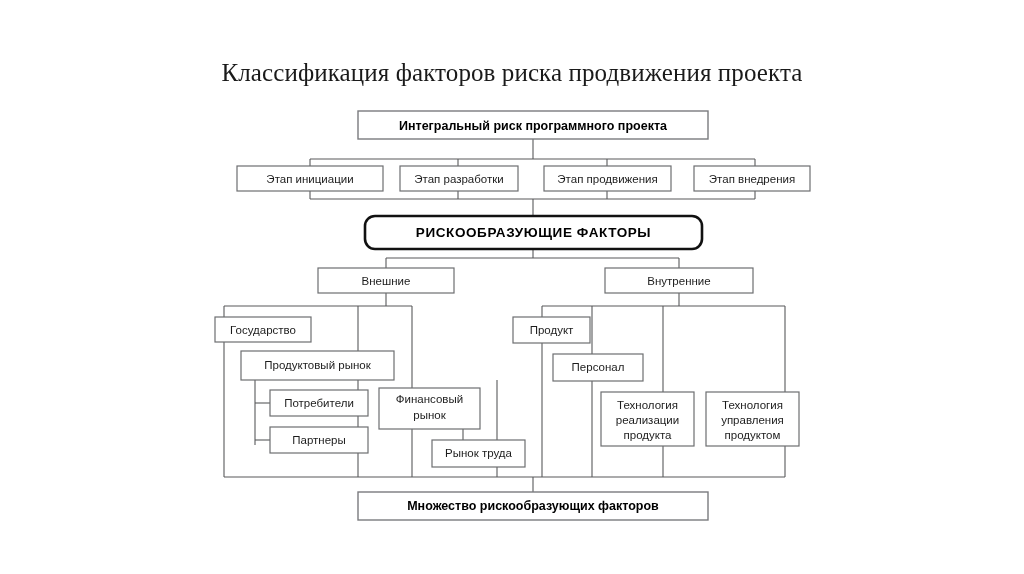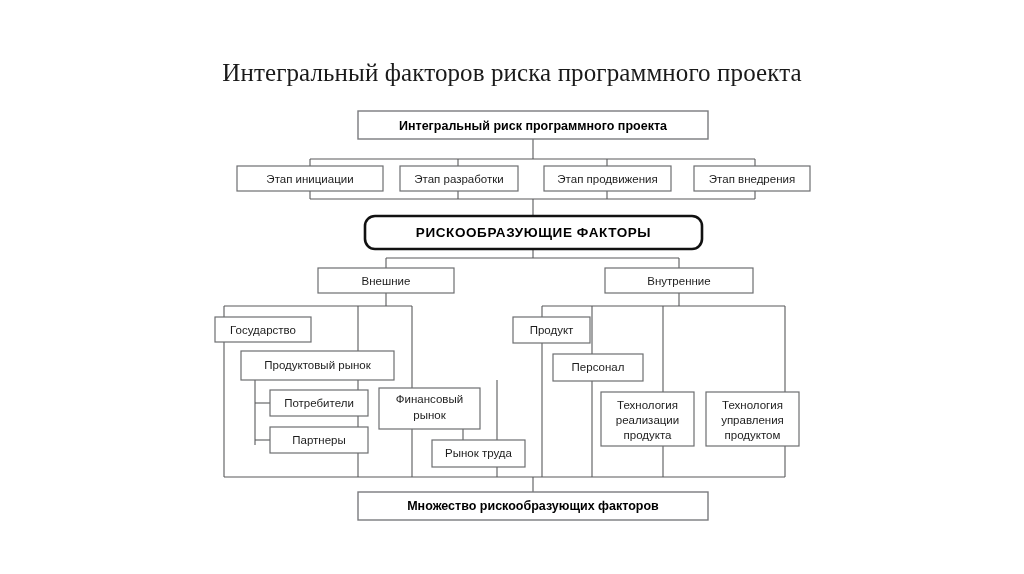--- a/index.html
+++ b/index.html
@@ -87,21 +87,21 @@
     text-anchor: middle;
     dominant-baseline: middle;
     letter-spacing: 0.6px;
   }
 </style>
 </head>
 <body>
 
 <div id="diagram-root">
 
-  <div class="page-title">Интегральный факторов риска программного проекта</div>
+  <div class="page-title">Классификация факторов риска продвижения проекта</div>
 
   <svg class="diagram-svg" viewBox="0 0 1024 574">
 
     <g>
       <path class="conn" d="M 533 139 L 533 159"></path>
       <path class="conn" d="M 310 159 L 755 159"></path>
       <path class="conn" d="M 310 159 L 310 166"></path>
       <path class="conn" d="M 458 159 L 458 166"></path>
       <path class="conn" d="M 607 159 L 607 166"></path>
       <path class="conn" d="M 755 159 L 755 166"></path>

